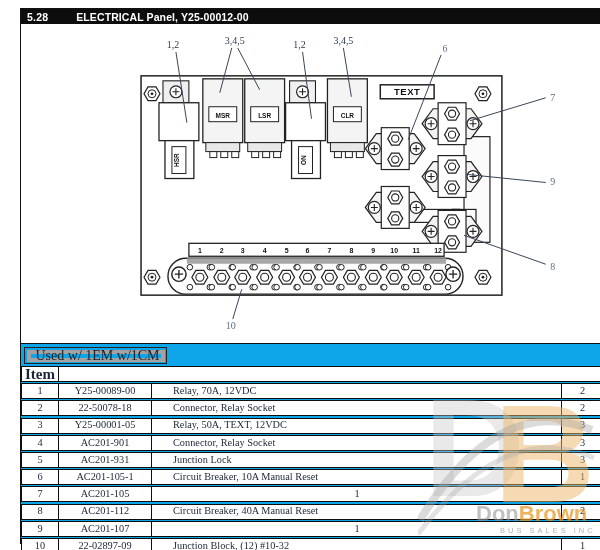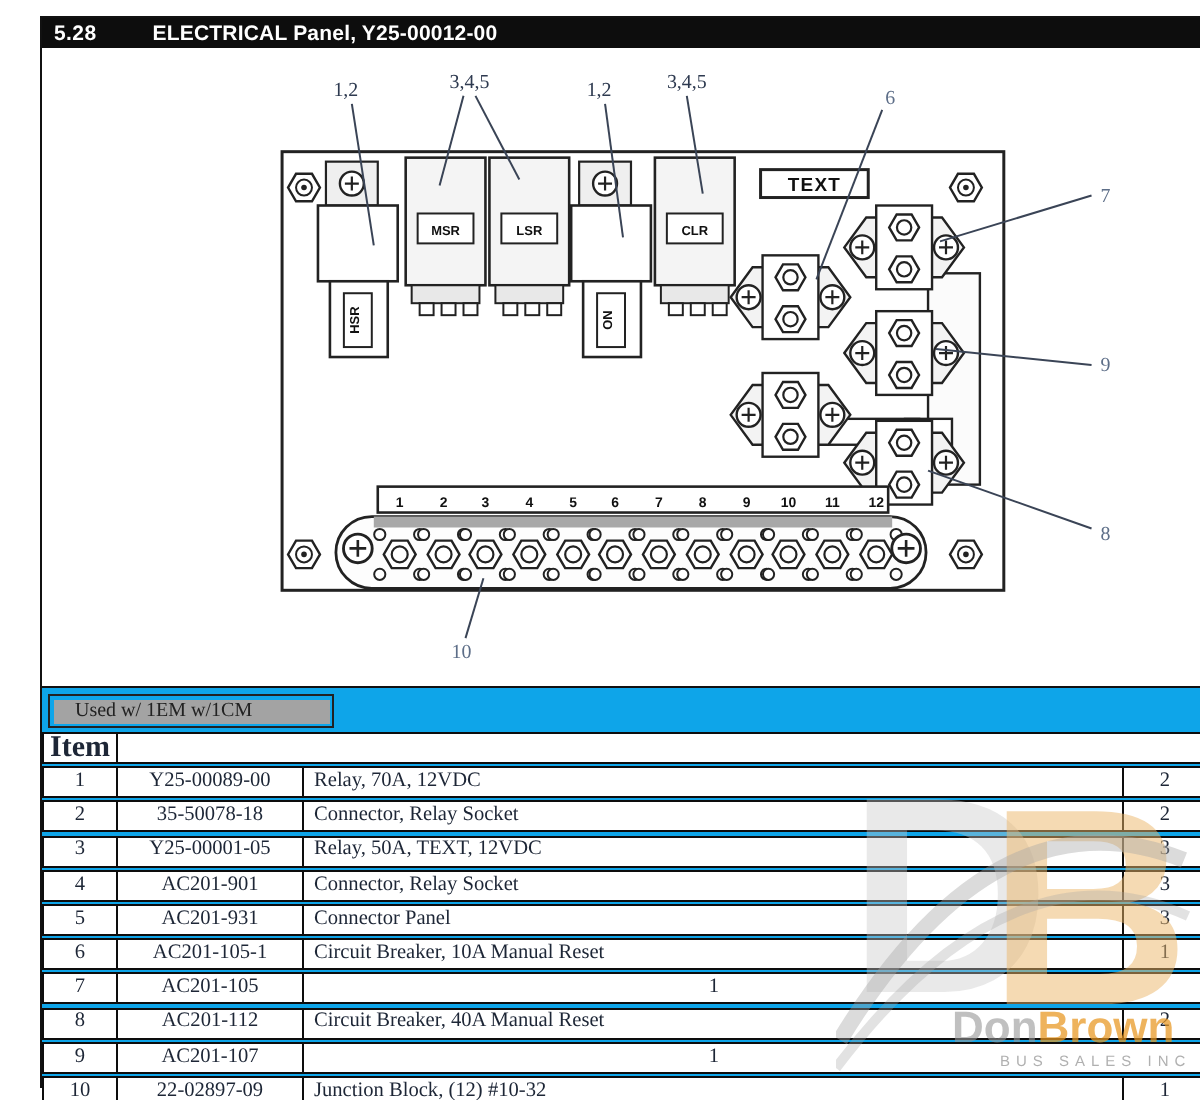--- a/index.html
+++ b/index.html
@@ -19,31 +19,31 @@
   .callout{font:10px "Liberation Serif",serif;fill:#2e3a50;}
   .callout.light{fill:#5d6e88;}
   .tiny-label{font:bold 6.5px "Liberation Sans",sans-serif;fill:#111;}
   .jnum{font:bold 7px "Liberation Sans",sans-serif;fill:#111;}
   .text-plate-t{font:bold 9.5px "Liberation Sans",sans-serif;fill:#111;letter-spacing:.6px;}
   .ldr{stroke:#3a4456;stroke-width:1;fill:none;}
   .sc{fill:#fff;stroke:#222;stroke-width:1;}
   
   .parts{padding:2px 0 0 0;}
   .usage-box{margin:1px 0 2px 3px;width:143px;height:17px;border:1px solid #222;padding:1.5px;}
-  .usage-inner{border:6px solid #a3a3a3;height:100%;display:flex;align-items:center;
-               padding:0 5px;font-size:10px;color:#222;white-space:nowrap;}
+  .usage-inner{border:4px solid #a3a3a3;height:100%;display:flex;align-items:center;
+               padding:0 5px;font-size:14px;color:#222;white-space:nowrap;}
   .ptable{margin-top:2px;}
   .trow{display:grid;grid-template-columns:37px 93px 1fr 41px;height:16px;
         border:1.4px solid #0d0d0d;margin-bottom:1.2px;
         font-size:10.3px;color:#1d2636;background:#fff;}
   .trow.head{grid-template-columns:37px 1fr;font-weight:bold;font-size:15px;}
   .c{display:flex;align-items:center;justify-content:center;border-right:1.4px solid #0d0d0d;
      line-height:1;overflow:hidden;}
   .c.last{border-right:none;}
-  .c.desc{justify-content:flex-start;padding-left:5px;}
+  .c.desc{justify-content:flex-start;padding-left:5px;margin-left:16px;}
   
   .watermark{position:absolute;left:418px;top:378px;width:178px;height:162px;
              pointer-events:none;z-index:9;}
 </style>
 </head>
 <body>
 
 <div class="page">
 
   <div class="header-bar">
@@ -288,40 +288,40 @@
         <div class="c">Item</div>
       </div>
       <div class="trow">
         <div class="c">1</div>
         <div class="c">Y25-00089-00</div>
         <div class="c desc">Relay, 70A, 12VDC</div>
         <div class="c last">2</div>
       </div>
       <div class="trow">
         <div class="c">2</div>
-        <div class="c">35-50078-18</div>
+        <div class="c">22-50078-18</div>
         <div class="c desc">Connector, Relay Socket</div>
         <div class="c last">2</div>
       </div>
       <div class="trow">
         <div class="c">3</div>
         <div class="c">Y25-00001-05</div>
         <div class="c desc">Relay, 50A, TEXT, 12VDC</div>
         <div class="c last">3</div>
       </div>
       <div class="trow">
         <div class="c">4</div>
         <div class="c">AC201-901</div>
         <div class="c desc">Connector, Relay Socket</div>
         <div class="c last">3</div>
       </div>
       <div class="trow">
         <div class="c">5</div>
         <div class="c">AC201-931</div>
-        <div class="c desc">Connector Panel</div>
+        <div class="c desc">Junction Lock</div>
         <div class="c last">3</div>
       </div>
       <div class="trow">
         <div class="c">6</div>
         <div class="c">AC201-105-1</div>
         <div class="c desc">Circuit Breaker, 10A Manual Reset</div>
         <div class="c last">1</div>
       </div>
       <div class="trow">
         <div class="c">7</div>

